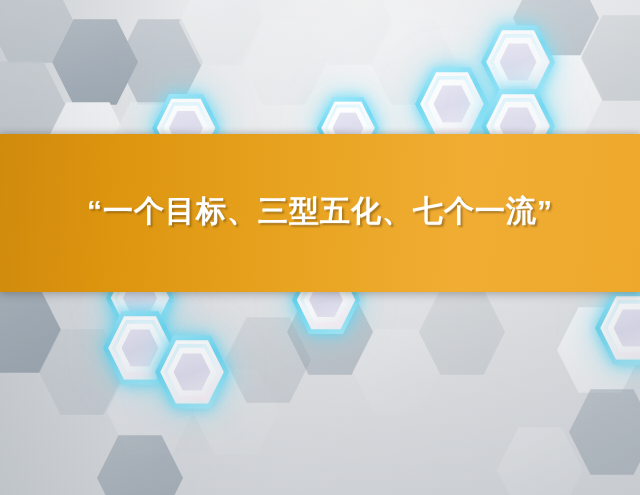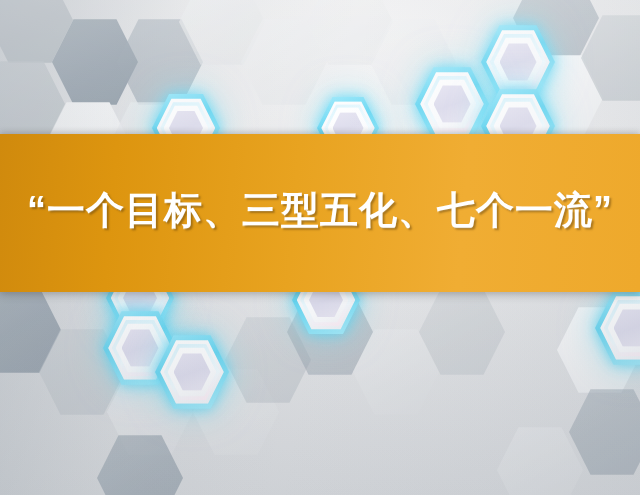--- a/index.html
+++ b/index.html
@@ -75,21 +75,21 @@
     height: 158px;
     background: linear-gradient(95deg, #d08a0d 0%, #dd950f 18%, #e8a320 46%, #f0ad33 72%, #eea92c 100%);
     box-shadow: 0 3px 8px rgba(60,60,60,0.28), 0 -2px 6px rgba(60,60,60,0.18);
     display: flex;
     flex-direction: column;
     align-items: center;
     justify-content: center;
   }
   #banner-title {
     color: #ffffff;
-    font-size: 38px;
+    font-size: 30px;
     font-weight: bold;
     letter-spacing: 1px;
     line-height: 1.05;
     white-space: nowrap;
     text-shadow: 2px 2px 2px rgba(90,60,10,0.45), 0 1px 0 rgba(255,255,255,0.25);
     margin: 0 0 4px 0;
   }
   #banner-subtitle {
     color: #262626;
     font-size: 20px;

